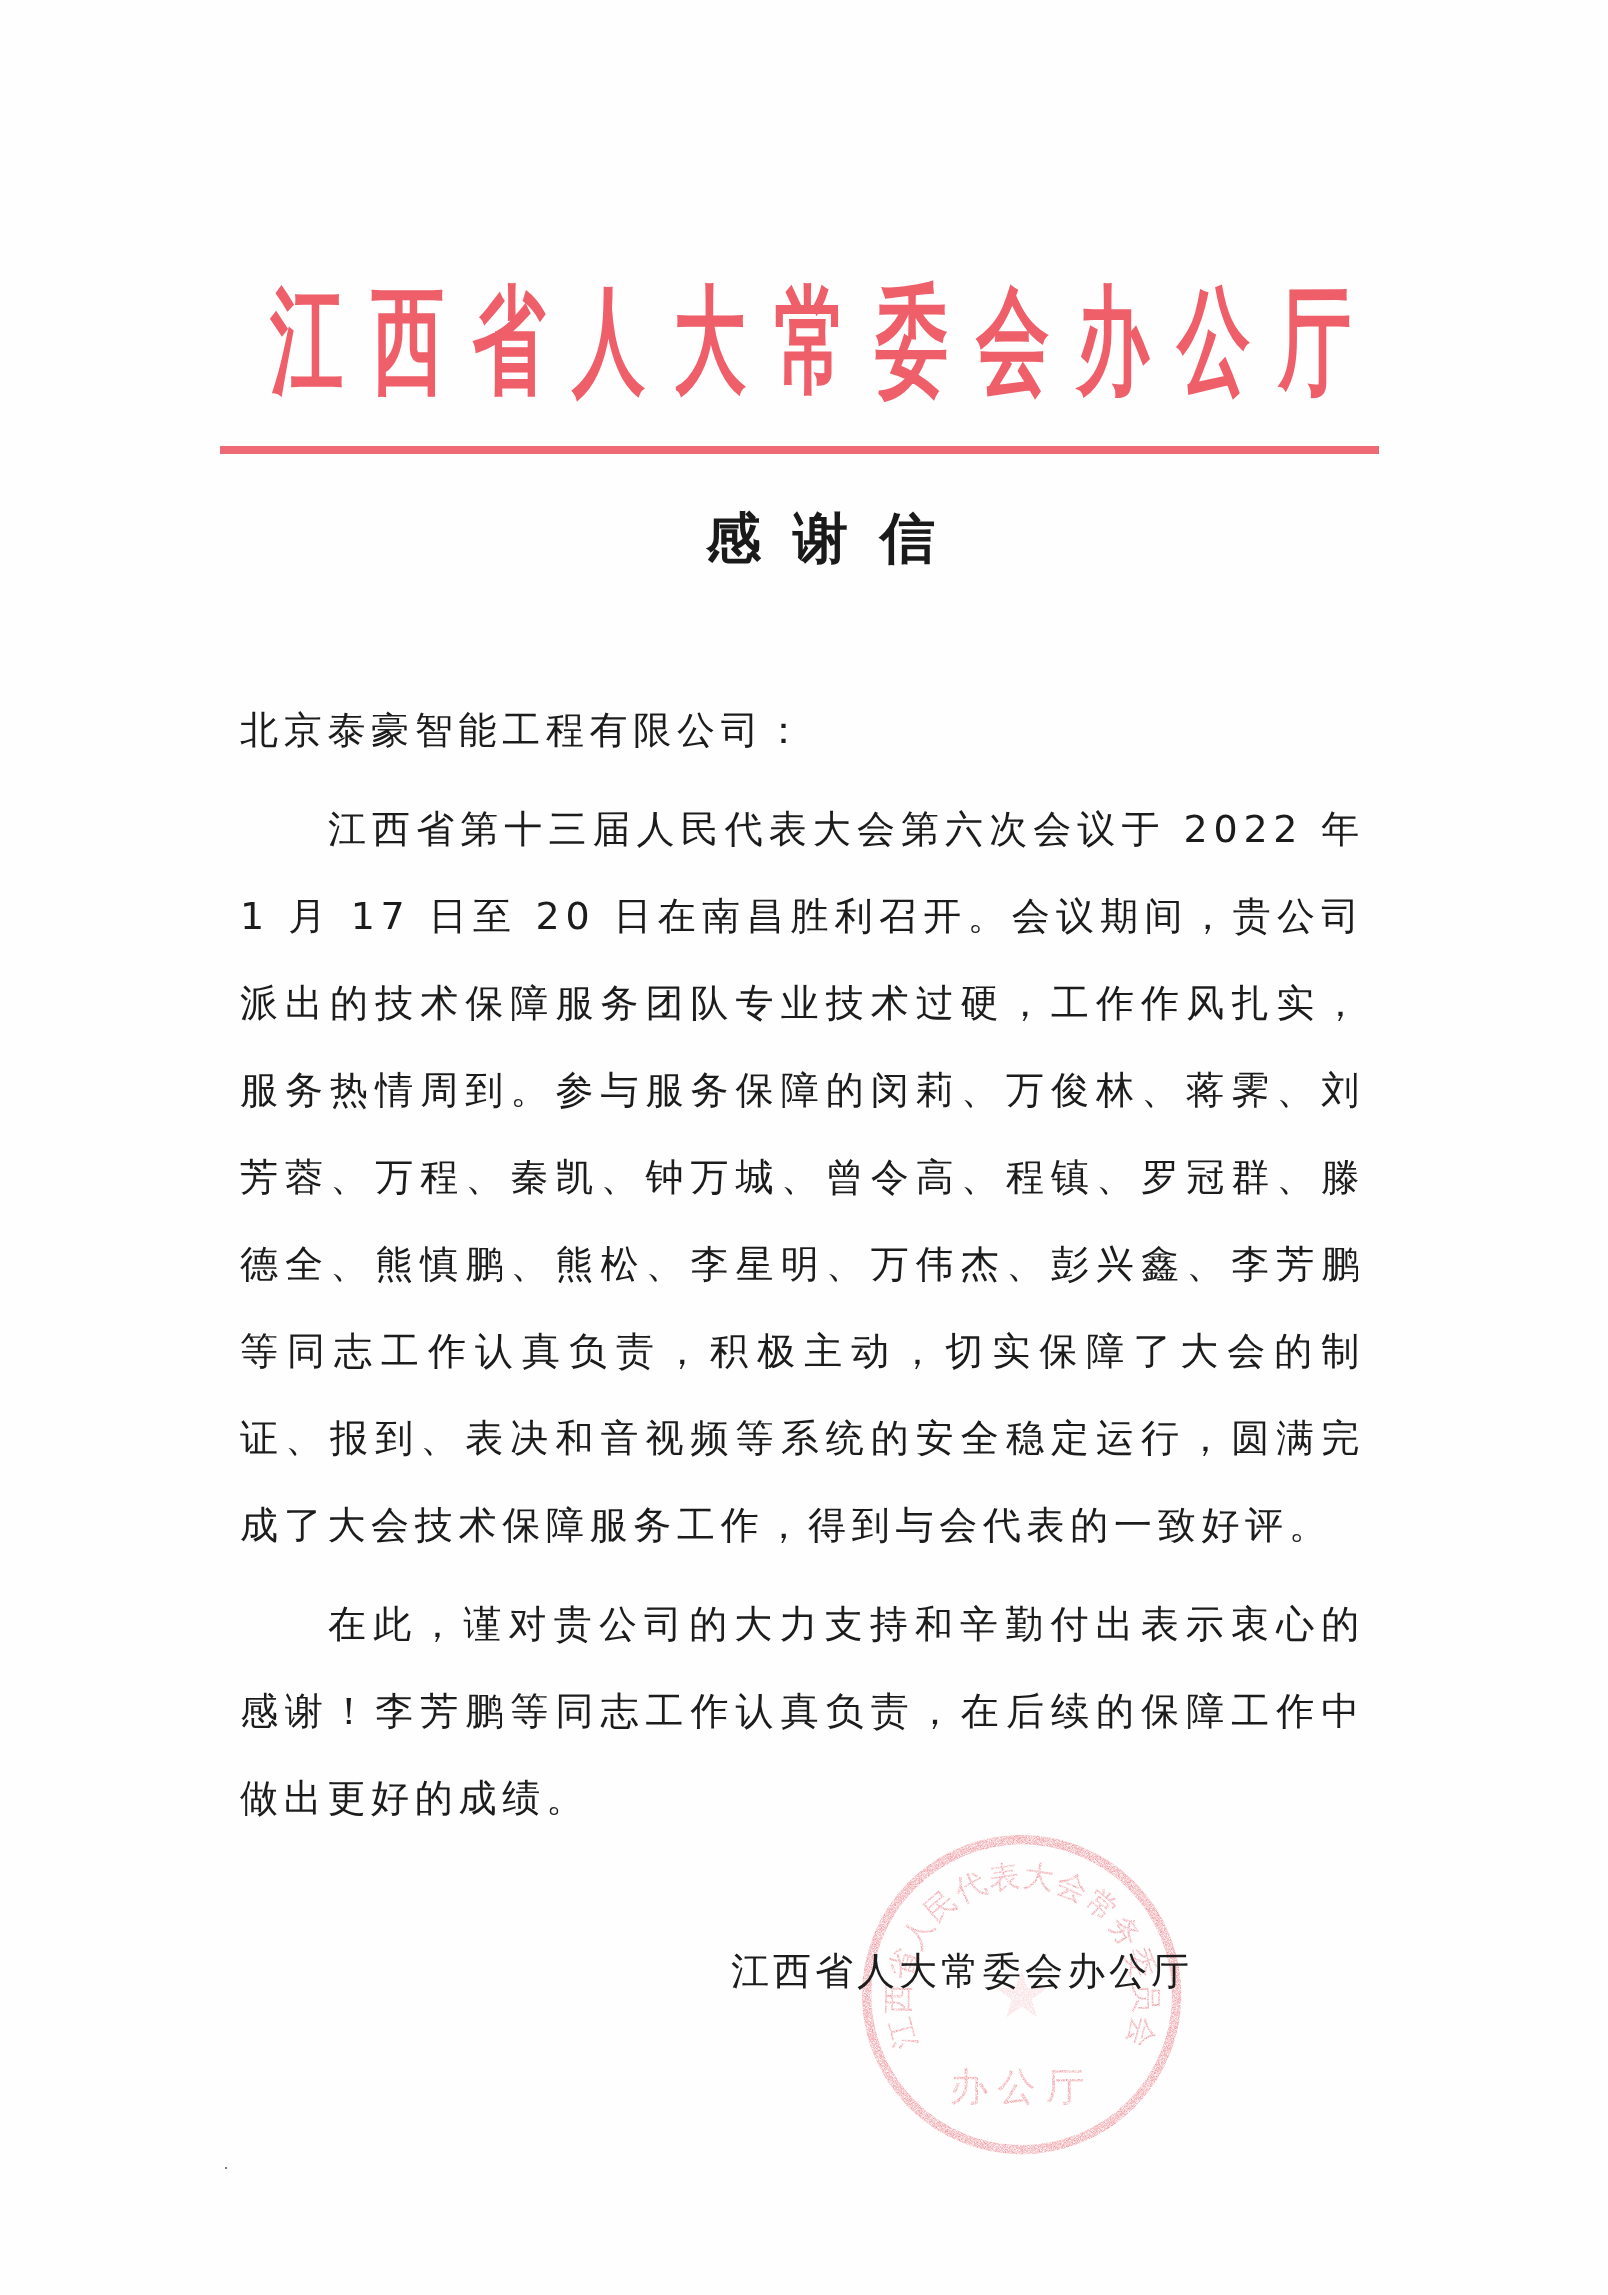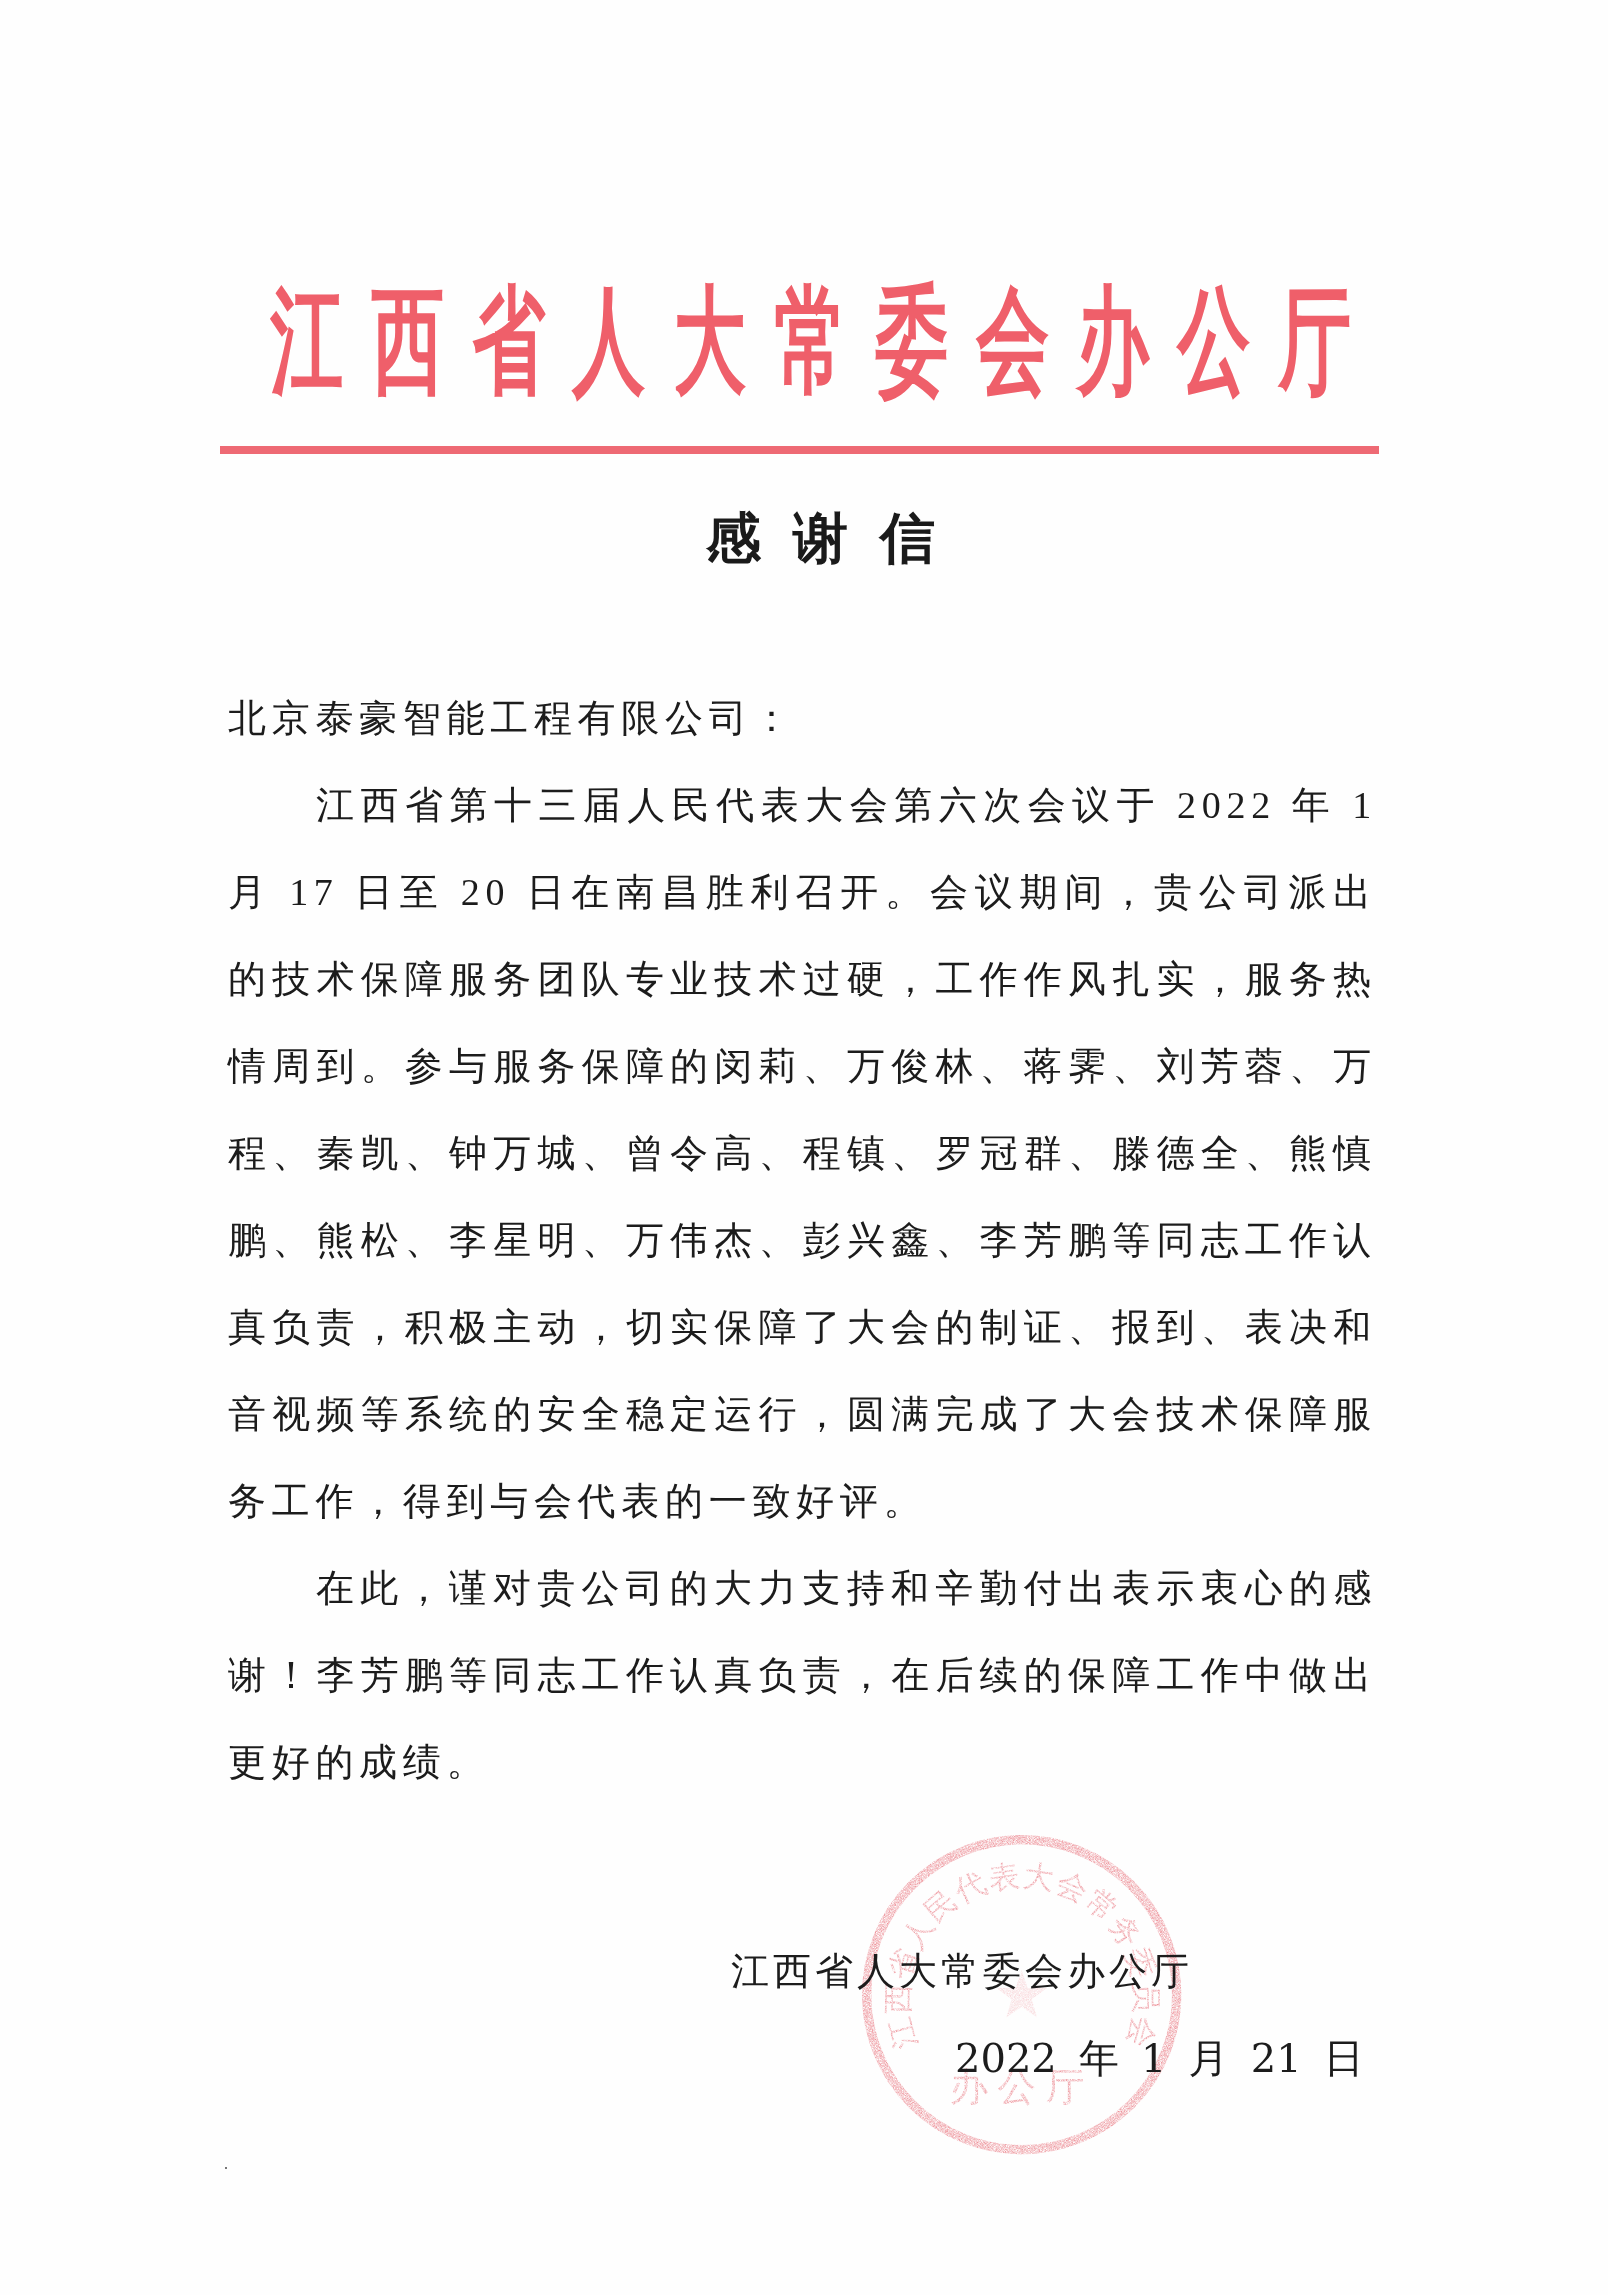--- a/index.html
+++ b/index.html
@@ -74,22 +74,21 @@
     top: 675px;
     width: 1149px;
     font-family: "DejaVu Sans", sans-serif;
     font-size: 38px;
     line-height: 87px;
     letter-spacing: 5.7px;
     color: #1c1c1c;
     text-align: justify;
   }
   .body p {
-    margin: 0;
-    font-family: Liberation Serif, serif;
+    margin: 12px;
   }
   .body .indent {
     text-indent: 88px;
   }
   .salutation {
     margin: 0;
   }
   
   .signature {
     position: absolute;
@@ -173,17 +172,16 @@
       <circle cx="242" cy="242" r="232" fill="none" stroke-width="14"></circle>
       <text font-family="DejaVu Sans, sans-serif" font-size="46" stroke="none" letter-spacing="2">
         <textPath href="#sealArc" startOffset="50%" text-anchor="middle">江西省人民代表大会常务委员会</textPath>
       </text>
       <polygon points="242,205 251,232 280,232 257,249 265,276 242,260 219,276 227,249 204,232 233,232" stroke="none" opacity="0.35"></polygon>
       <text x="242" y="400" text-anchor="middle" font-family="DejaVu Sans, sans-serif" font-size="58" stroke="none" letter-spacing="14">办公厅</text>
     </g>
   </svg>
 
   <div class="signature">江西省人大常委会办公厅</div>
-  <div class="date">2022 年 1 月 21 日</div>
 
   <div class="speck"></div>
 </div>
 
 
 </body></html>

